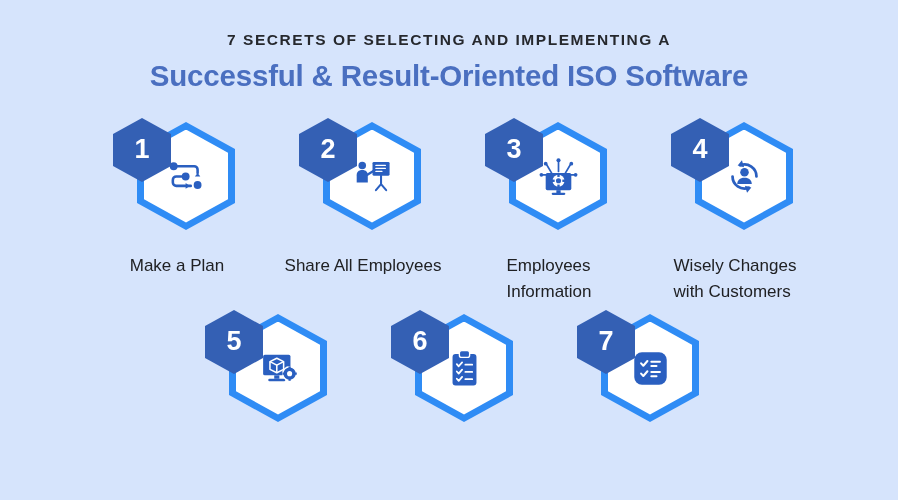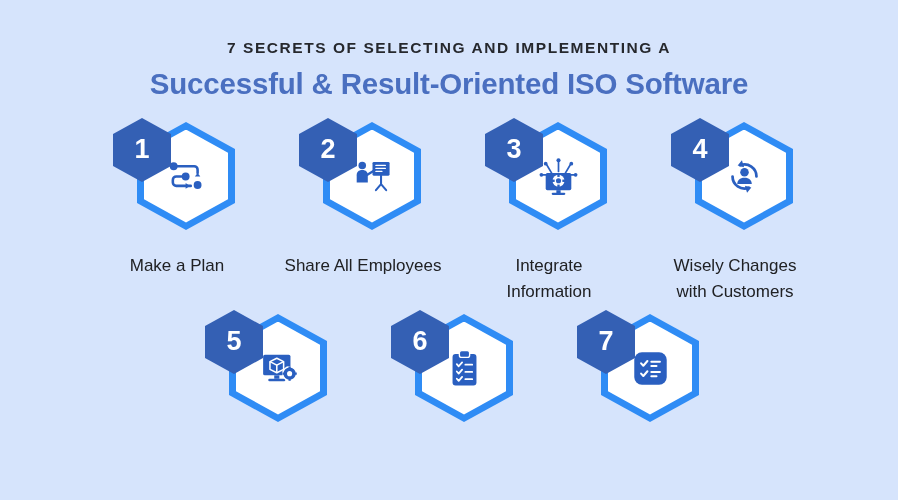--- a/index.html
+++ b/index.html
@@ -11,21 +11,21 @@
     height: 500px;
     background: #d6e4fc;
     font-family: "Liberation Sans", sans-serif;
     overflow: hidden;
     position: relative;
   }
 
   
   .header {
     position: absolute;
-    top: 16px;
+    top: 8px;
     left: 0;
     width: 898px;
     text-align: center;
     padding-top: 24px;
   }
   .eyebrow {
     font-size: 15.5px;
     font-weight: 600;
     letter-spacing: 1.55px;
     color: #26282d;
@@ -121,21 +121,20 @@
     color: #ffffff;
     font-size: 27px;
     font-weight: bold;
     line-height: 1;
     margin-top: -1px;
   }
 
   
   .label {
     margin-top: 23px;
-    text-align: center;
     font-size: 17px;
     color: #202124;
     line-height: 26px;
     white-space: pre-line;
   }
 </style>
 </head>
 <body>
 
 <div class="header">
@@ -216,21 +215,21 @@
             <rect x="28.5" y="27.6" width="4" height="2.8"></rect>
           </g>
           <rect x="21.5" y="40" width="5" height="3.5" fill="#2a5fc0"></rect>
           <rect x="16" y="43" width="16" height="2.6" rx="1.3" fill="#2a5fc0"></rect>
         </svg>
       </div>
       <div class="badge">
         <span>3</span>
       </div>
     </div>
-    <div class="label">Integrate
+    <div class="label">Employees
 Information</div>
   </div>
 
   <div class="card">
     <div class="hex-wrap">
       <div class="hex-outer"></div>
       <div class="hex-inner"></div>
       <div class="hex-icon">
         <svg viewBox="0 0 48 48" fill="none">
           <path d="M38 24 a14 14 0 0 0 -19 -13.1" stroke="#2a5fc0" stroke-width="3.2" fill="none" stroke-linecap="round"></path>

